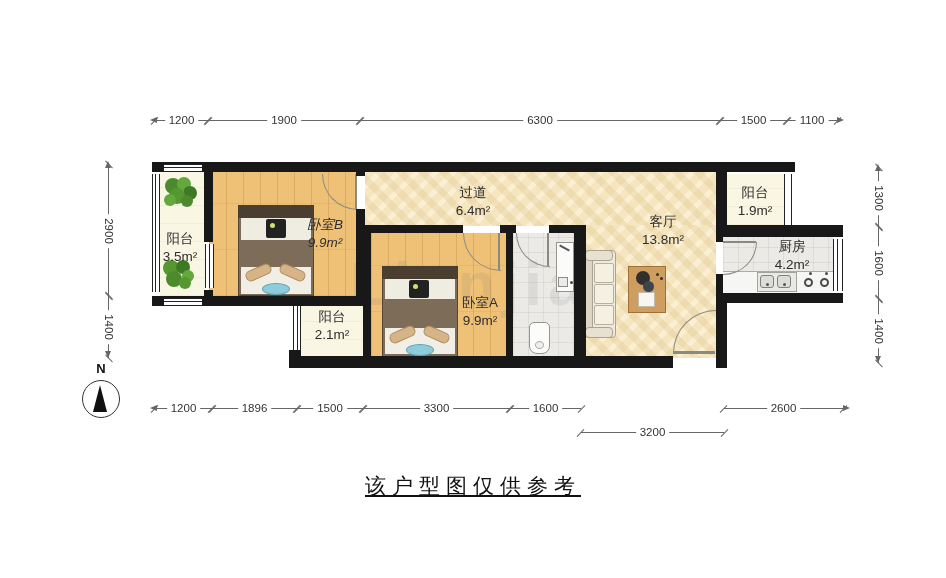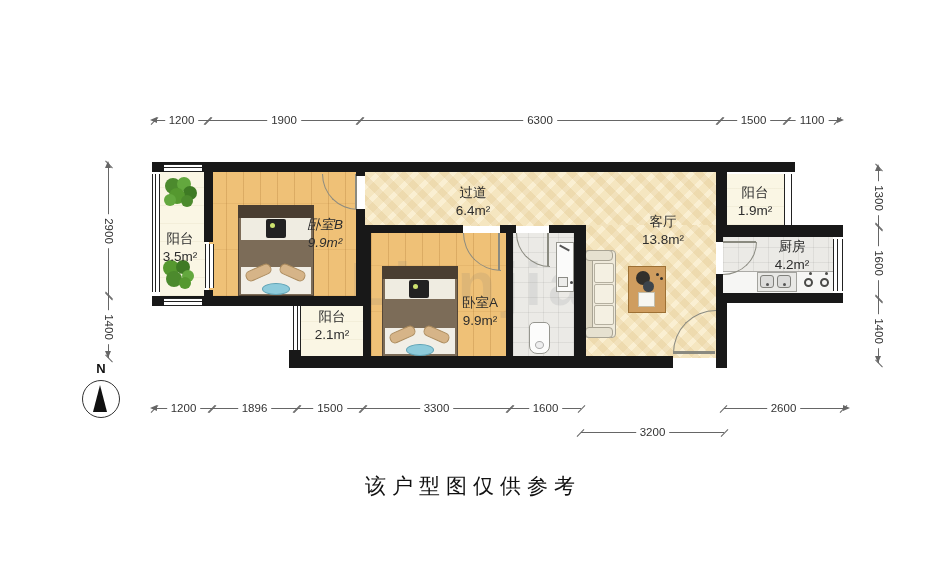--- a/index.html
+++ b/index.html
@@ -39,21 +39,21 @@
   .dimh::after{content:'';position:absolute;right:-1px;top:-5px;width:1px;height:10px;background:#666;transform:rotate(45deg);}
   .dimv{position:absolute;border-left:1px solid #666;width:0;z-index:60;}
   .dimv::before{content:'';position:absolute;top:-1px;left:-5px;width:10px;height:1px;background:#666;transform:rotate(45deg);}
   .dimv::after{content:'';position:absolute;bottom:-1px;left:-5px;width:10px;height:1px;background:#666;transform:rotate(45deg);}
   .dlbl{position:absolute;left:50%;top:0;transform:translate(-50%,-55%);background:#fff;
         padding:0 4px;font-size:11.5px;color:#333;white-space:nowrap;}
   .dlblv{position:absolute;left:0;top:50%;transform:translate(-50%,-50%) rotate(90deg);background:#fff;
          padding:0 4px;font-size:11.5px;color:#333;white-space:nowrap;}
   .arr{position:absolute;width:0;height:0;z-index:60;}
   .caption{position:absolute;left:0;top:472px;width:946px;text-align:center;z-index:70;
-           font-family:"DejaVu Serif",serif;font-size:21px;letter-spacing:6px;color:#111;}
+           font-family:"DejaVu Serif",serif;font-size:21px;letter-spacing:6px;color:#111;text-decoration:underline;}
   .wm{position:absolute;z-index:12;font-size:62px;font-weight:bold;letter-spacing:6px;
       color:#6a7076;opacity:.12;pointer-events:none;}
 </style>
 </head>
 <body>
 
 <div id="stage">
 
   <div class="floor cream" style="left:160px;top:172px;width:45px;height:124px;"></div>
   <div class="floor wood" style="left:209px;top:172px;width:148px;height:124px;"></div>

